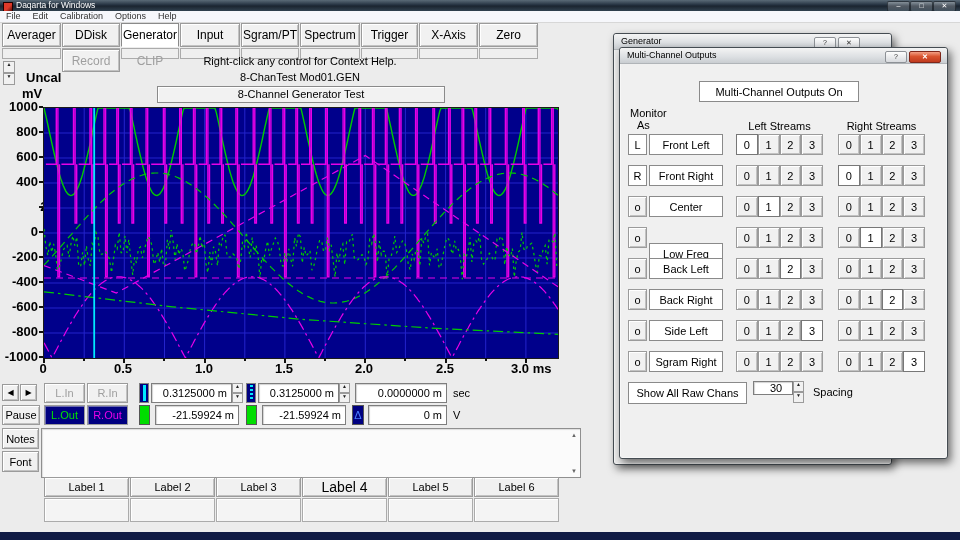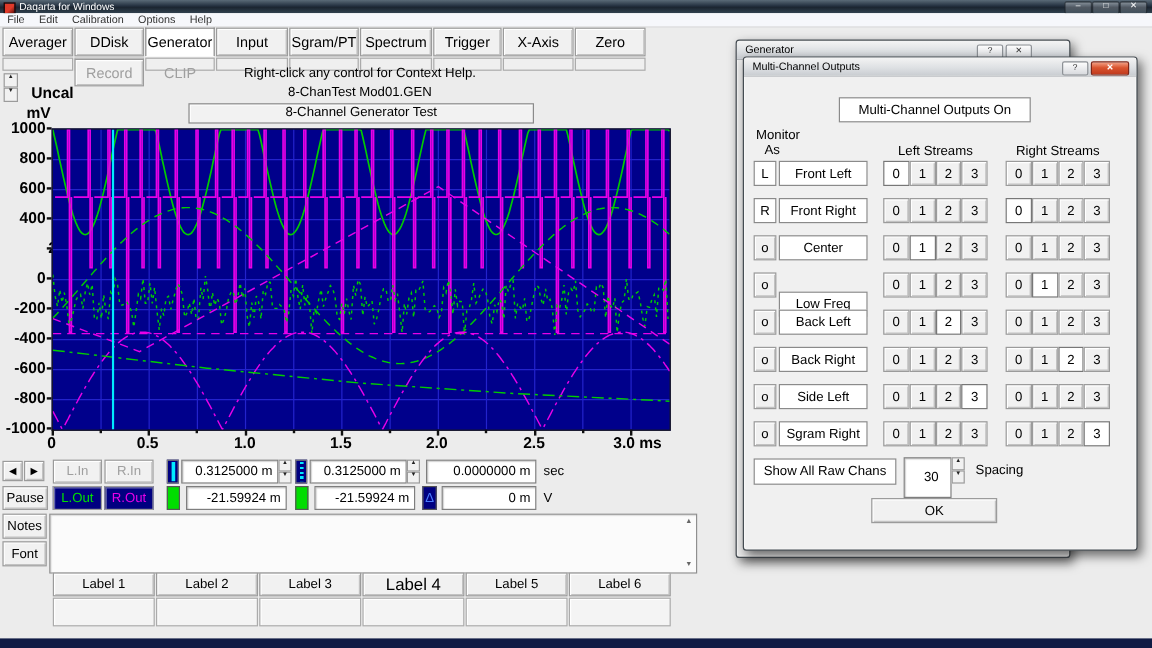--- a/index.html
+++ b/index.html
@@ -325,23 +325,22 @@
         <div class="abs btn stream" style="left: 116px; top: 303px; width: 21.75px; height: 21px;">0</div>
         <div class="abs btn stream" style="left: 218px; top: 303px; width: 21.75px; height: 21px;">0</div>
         <div class="abs btn stream" style="left: 137.75px; top: 303px; width: 21.75px; height: 21px;">1</div>
         <div class="abs btn stream" style="left: 239.75px; top: 303px; width: 21.75px; height: 21px;">1</div>
         <div class="abs btn stream" style="left: 159.5px; top: 303px; width: 21.75px; height: 21px;">2</div>
         <div class="abs btn stream" style="left: 261.5px; top: 303px; width: 21.75px; height: 21px;">2</div>
         <div class="abs btn stream" style="left: 181.25px; top: 303px; width: 21.75px; height: 21px;">3</div>
         <div class="abs btn stream sel" style="left: 283.25px; top: 303px; width: 21.75px; height: 21px;">3</div>
       </div>
     <div class="abs btn flat" style="left:8px;top:334px;width:119px;height:22px;">Show All Raw Chans</div>
-    <div class="abs field left" style="left:133px;top:333px;width:40px;height:34px;padding-left:16px;">30</div>
+    <div class="abs field left" style="left:133px;top:333px;width:40px;height:14px;padding-left:16px;">30</div>
     <div class="abs spin" style="left:173px;top:333px;width:11px;height:22px;">
       <div class="sb">▲</div>
       <div class="sb">▼</div>
     </div>
     <div class="abs dlg-hdr" style="left:193px;top:338px;">Spacing</div>
-    <div class="abs btn" style="left:106px;top:367px;width:105px;height:21px;">OK</div>
   </div>
 
   <div class="abs taskbar"></div>
 </div>
 
 </body></html>

